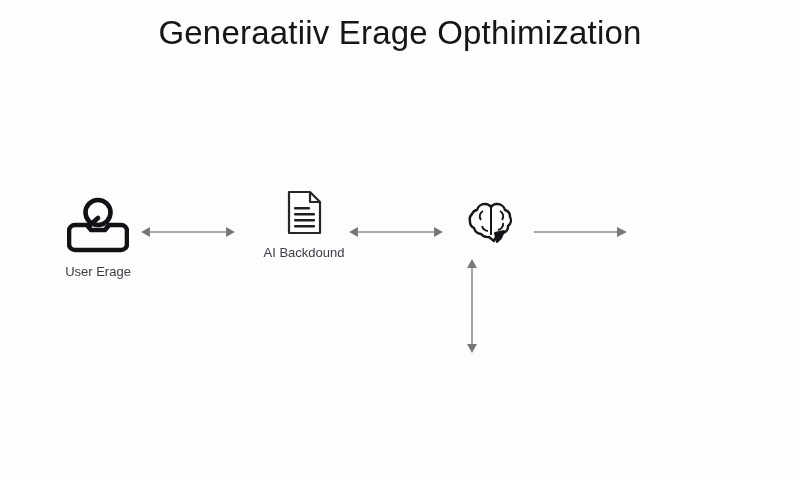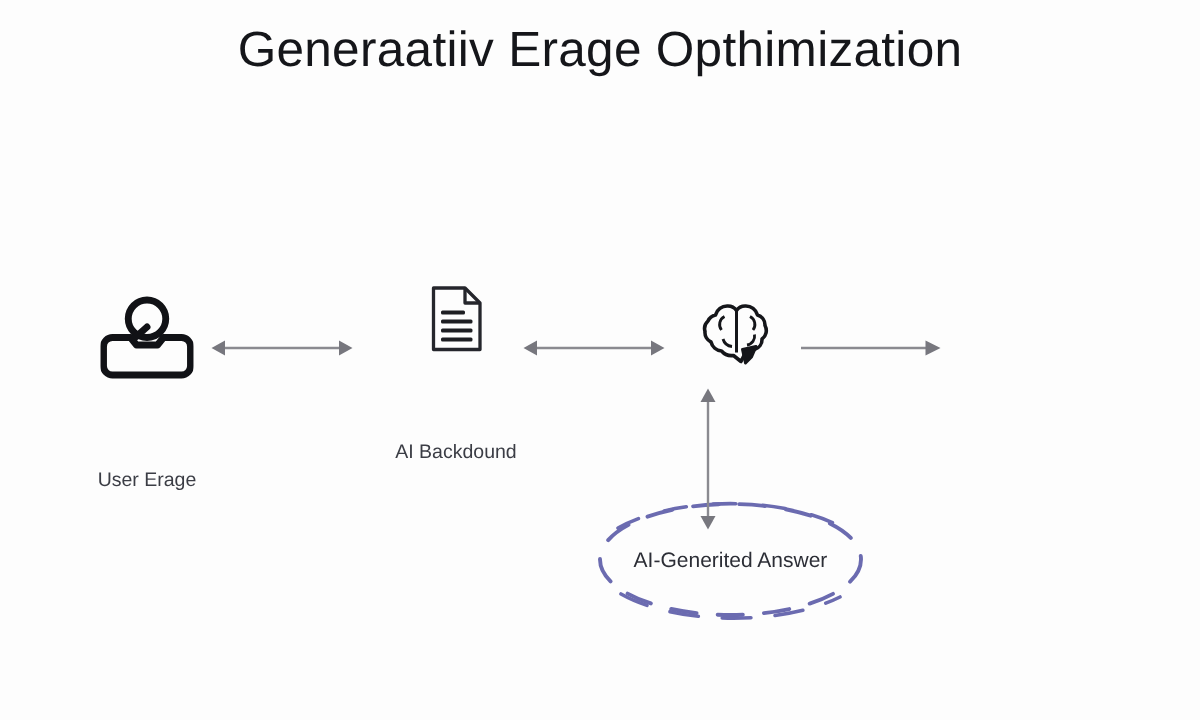--- a/index.html
+++ b/index.html
@@ -29,21 +29,20 @@
     font-weight: 500;
     color: #15161a;
     letter-spacing: 0.2px;
     white-space: nowrap;
   }
   .node {
     position: absolute;
     display: flex;
     flex-direction: column;
     align-items: center;
-    gap: 48px;
   }
   .node-icon {
     display: block;
     line-height: 0;
   }
   .node-label {
     margin-top: 10px;
     font-size: 13px;
     color: #3b3d45;
     white-space: nowrap;
@@ -125,28 +124,20 @@
         <path d="M24 13 a6 6 0 0 0 -2 9" fill="none" stroke="#15161a" stroke-width="1.9"></path>
         <path d="M41 13 a6 6 0 0 1 2 9" fill="none" stroke="#15161a" stroke-width="1.9"></path>
         <path d="M23 28 a7 7 0 0 0 6 5" fill="none" stroke="#15161a" stroke-width="1.9"></path>
         <path d="M44 25 a6 6 0 0 1 -5 7" fill="none" stroke="#15161a" stroke-width="1.9"></path>
         <path d="M36 35 l9 -2 l-3 7 l-4 4 z" fill="#15161a" stroke="#15161a" stroke-width="2" stroke-linejoin="round"></path>
       </svg>
     </span>
     <span class="node-label"></span>
   </div>
 
-  <div id="node-answer">
-    <svg id="answer-cloud" viewBox="0 0 190 86">
-      <ellipse cx="95" cy="43" rx="87" ry="37" fill="none" stroke="#6b6bb0" stroke-width="2.6" stroke-linecap="round" stroke-dasharray="17 14"></ellipse>
-      <path d="M20 22 a95 42 0 0 1 150 0" fill="none" stroke="#6b6bb0" stroke-width="2.4" stroke-linecap="round" stroke-dasharray="15 18"></path>
-      <path d="M22 66 a95 42 0 0 0 146 2" fill="none" stroke="#6b6bb0" stroke-width="2.4" stroke-linecap="round" stroke-dasharray="19 16"></path>
-    </svg>
-    <span id="answer-label">AI-Generited Answer</span>
-  </div>
 
   <div class="connector" id="conn-user-background">
     <svg width="96" height="16" viewBox="0 0 96 16">
       <line x1="9" y1="8" x2="87" y2="8" stroke="#8a8a90" stroke-width="1.6"></line>
       <path d="M1 8 l9 -5 v10 z" fill="#77777e"></path>
       <path d="M95 8 l-9 -5 v10 z" fill="#77777e"></path>
     </svg>
   </div>
 
   <div class="connector" id="conn-background-brain">

